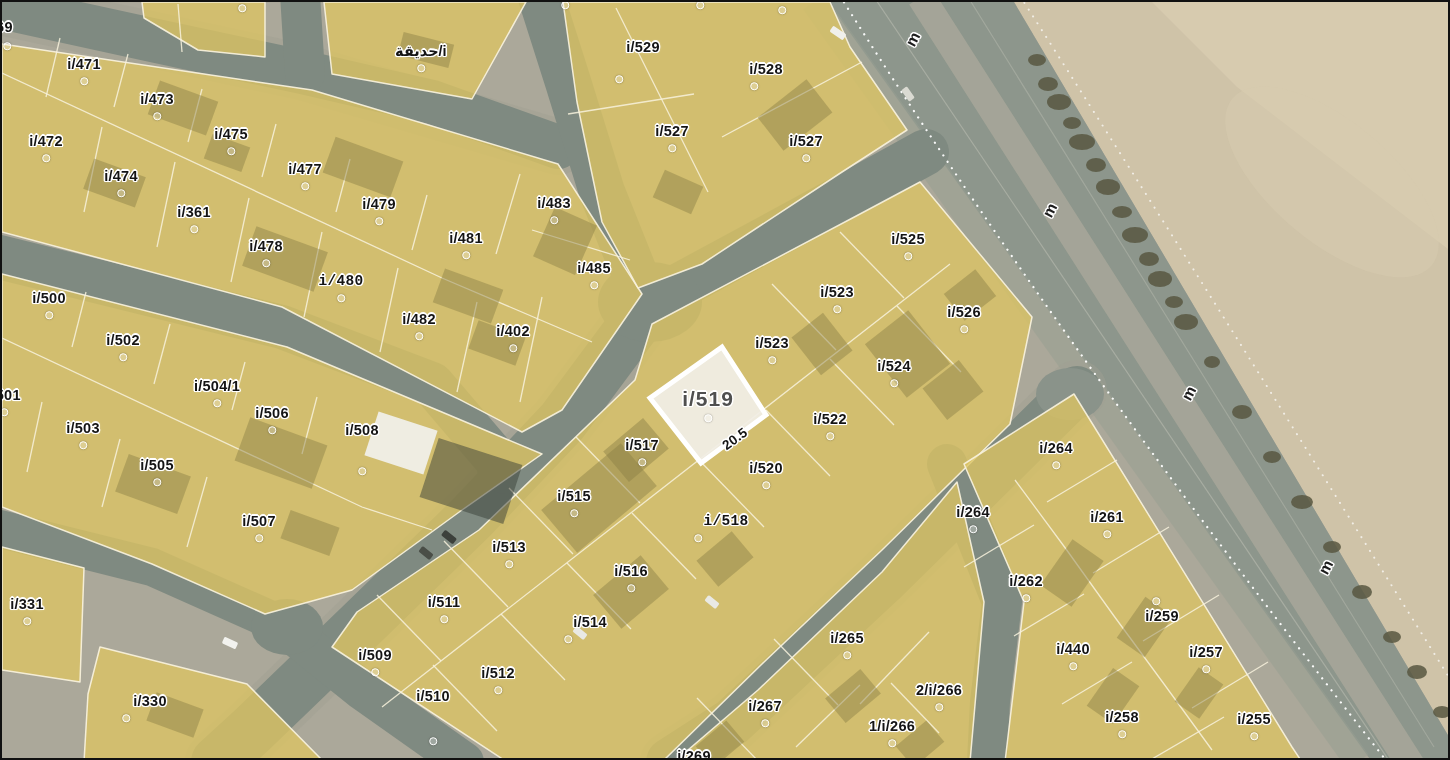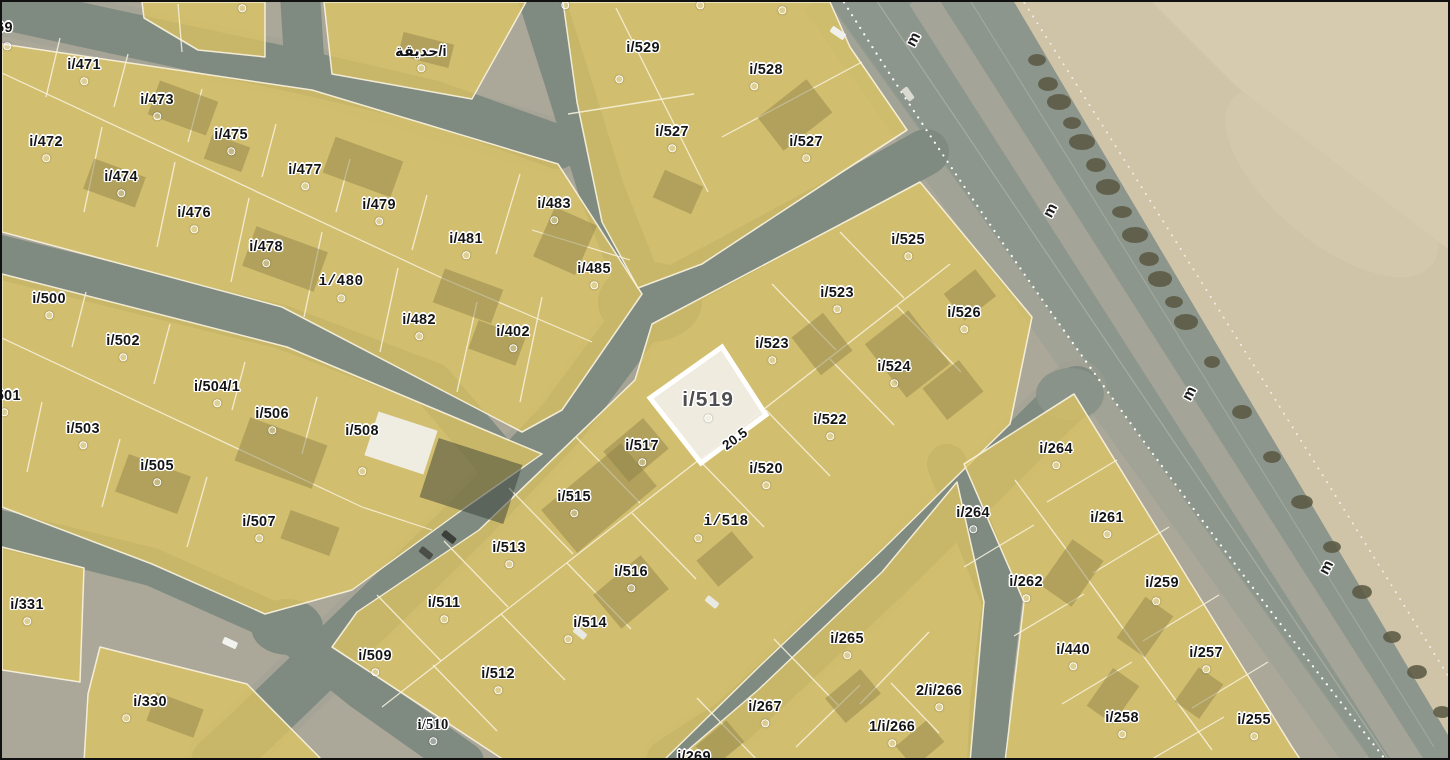--- a/index.html
+++ b/index.html
@@ -234,21 +234,21 @@
       <div class="lbl p" style="left: 464px; top: 236px;">i/481</div>
       <div class="cdot" style="left: 464px; top: 253px;"></div>
       <div class="lbl p" style="left: 552px; top: 201px;">i/483</div>
       <div class="cdot" style="left: 552px; top: 218px;"></div>
       <div class="lbl p" style="left: 592px; top: 266px;">i/485</div>
       <div class="cdot" style="left: 592px; top: 283px;"></div>
       <div class="lbl p" style="left: 44px; top: 139px;">i/472</div>
       <div class="cdot" style="left: 44px; top: 156px;"></div>
       <div class="lbl p" style="left: 119px; top: 174px;">i/474</div>
       <div class="cdot" style="left: 119px; top: 191px;"></div>
-      <div class="lbl p" style="left: 192px; top: 210px;">i/476</div>
+      <div class="lbl p" style="left: 192px; top: 210px;">i/361</div>
       <div class="cdot" style="left: 192px; top: 227px;"></div>
       <div class="lbl p" style="left: 264px; top: 244px;">i/478</div>
       <div class="cdot" style="left: 264px; top: 261px;"></div>
       <div class="lbl p" style="left: 339px; top: 279px; font-family: Liberation Mono, monospace;">i/480</div>
       <div class="cdot" style="left: 339px; top: 296px;"></div>
       <div class="lbl p" style="left: 417px; top: 317px;">i/482</div>
       <div class="cdot" style="left: 417px; top: 334px;"></div>
       <div class="lbl p" style="left: 511px; top: 329px;">i/402</div>
       <div class="cdot" style="left: 511px; top: 346px;"></div>
       <div class="lbl p" style="left: 419px; top: 49px;">حديقة/i</div>
@@ -289,21 +289,21 @@
       <div class="cdot" style="left: 442px; top: 617px;"></div>
       <div class="lbl p" style="left: 507px; top: 545px;">i/513</div>
       <div class="cdot" style="left: 507px; top: 562px;"></div>
       <div class="lbl p" style="left: 572px; top: 494px;">i/515</div>
       <div class="cdot" style="left: 572px; top: 511px;"></div>
       <div class="lbl p" style="left: 640px; top: 443px;">i/517</div>
       <div class="cdot" style="left: 640px; top: 460px;"></div>
       <div class="lbl big" style="left: 706px; top: 396px;">i/519</div>
       <div class="cdot" style="left: 706px; top: 416px;"></div>
       <div class="lbl dim" style="left: 733px; top: 437px;">20.5</div>
-      <div class="lbl p" style="left: 431px; top: 722px; font-family: Liberation Serif, serif;">i/510</div>
+      <div class="lbl p" style="left: 431px; top: 694px;">i/510</div>
       <div class="cdot" style="left: 431px; top: 739px;"></div>
       <div class="lbl p" style="left: 496px; top: 671px;">i/512</div>
       <div class="cdot" style="left: 496px; top: 688px;"></div>
       <div class="lbl p" style="left: 588px; top: 620px;">i/514</div>
       <div class="cdot" style="left: 566px; top: 637px;"></div>
       <div class="lbl p" style="left: 629px; top: 569px;">i/516</div>
       <div class="cdot" style="left: 629px; top: 586px;"></div>
       <div class="lbl p" style="left: 724px; top: 519px; font-family: Liberation Mono, monospace;">i/518</div>
       <div class="cdot" style="left: 696px; top: 536px;"></div>
       <div class="lbl p" style="left: 764px; top: 466px;">i/520</div>
@@ -330,21 +330,21 @@
       <div class="lbl p" style="left: 937px; top: 688px;">2/i/266</div>
       <div class="cdot" style="left: 937px; top: 705px;"></div>
       <div class="lbl p" style="left: 1054px; top: 446px;">i/264</div>
       <div class="cdot" style="left: 1054px; top: 463px;"></div>
       <div class="lbl p" style="left: 971px; top: 510px;">i/264</div>
       <div class="cdot" style="left: 971px; top: 527px;"></div>
       <div class="lbl p" style="left: 1105px; top: 515px;">i/261</div>
       <div class="cdot" style="left: 1105px; top: 532px;"></div>
       <div class="lbl p" style="left: 1024px; top: 579px;">i/262</div>
       <div class="cdot" style="left: 1024px; top: 596px;"></div>
-      <div class="lbl p" style="left: 1154px; top: 580px; padding-left: 12px;">i/259</div>
+      <div class="lbl p" style="left: 1154px; top: 614px; padding-left: 12px;">i/259</div>
       <div class="cdot" style="left: 1154px; top: 599px;"></div>
       <div class="lbl p" style="left: 1071px; top: 647px;">i/440</div>
       <div class="cdot" style="left: 1071px; top: 664px;"></div>
       <div class="lbl p" style="left: 1204px; top: 650px;">i/257</div>
       <div class="cdot" style="left: 1204px; top: 667px;"></div>
       <div class="lbl p" style="left: 1120px; top: 715px;">i/258</div>
       <div class="cdot" style="left: 1120px; top: 732px;"></div>
       <div class="lbl p" style="left: 1252px; top: 717px;">i/255</div>
       <div class="cdot" style="left: 1252px; top: 734px;"></div>
       <div class="lbl road" style="left: 911px; top: 37px;">m</div>

